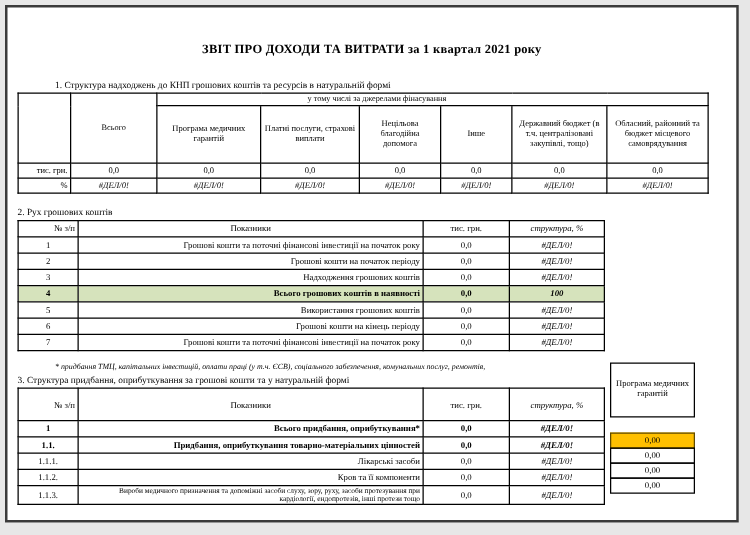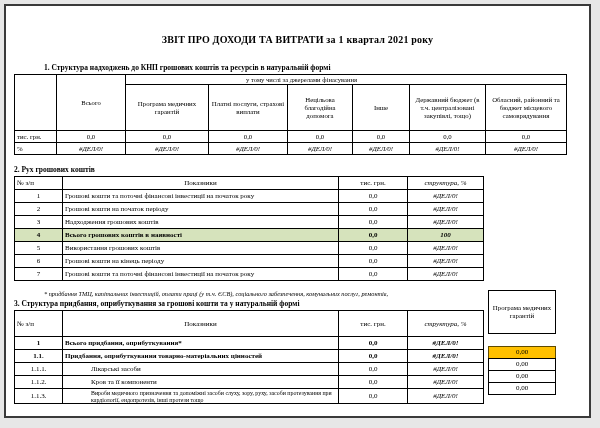--- a/index.html
+++ b/index.html
@@ -10,28 +10,28 @@
     color:#000;
     -webkit-font-smoothing:antialiased;
   }
   .page{
     position:absolute;left:4px;top:4px;width:583px;height:410px;
     background:#ffffff;border:2px solid #3a3a3a;overflow:hidden;
   }
   .title{
     margin-top:28px;text-align:center;font-weight:bold;font-size:10px;letter-spacing:.2px;
   }
-  .h-sec{font-weight:bold;font-size:7.5px;line-height:9px;}
+  .h-sec{font-weight:normal;font-size:7.5px;line-height:9px;}
   .h1{margin:18px 0 2px 38px;}
   .h2{margin:10px 0 2px 8px;}
   .h3{margin:0 0 2px 8px;}
   table{border-collapse:collapse;table-layout:fixed;}
   td{border:1px solid #000;padding:0 2px;overflow:hidden;vertical-align:middle;}
   .c{text-align:center;font-family:Liberation Serif, serif;}
-  .l{text-align:left;margin-top:20px;}
+  .l{text-align:right;margin-top:20px;}
   .it{font-style:italic;}
   .b{font-weight:bold;}
   
   .t1{margin:2px 0 0 8px;width:552px;font-size:6.8px;}
   .t1 .group td{height:9px;font-size:6.6px;text-align:left;padding-left:120px;}
   .t1 .hdr td{height:45px;text-align:center;font-size:6.8px;line-height:8px;}
   .t1 .data td{height:11px;}
   
   .t2,.t3{margin:2px 0 0 8px;width:470px;font-size:7px;}
   .t2 td{height:12px;line-height:8px;}

